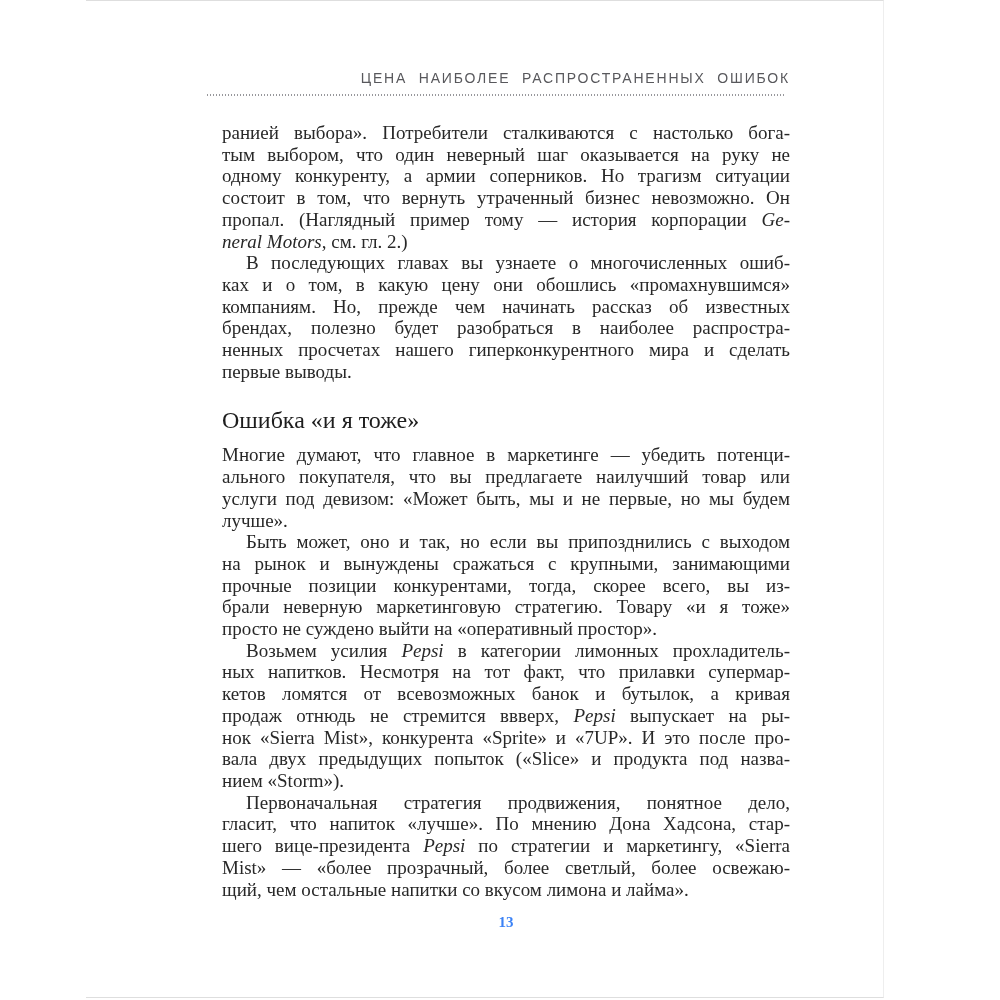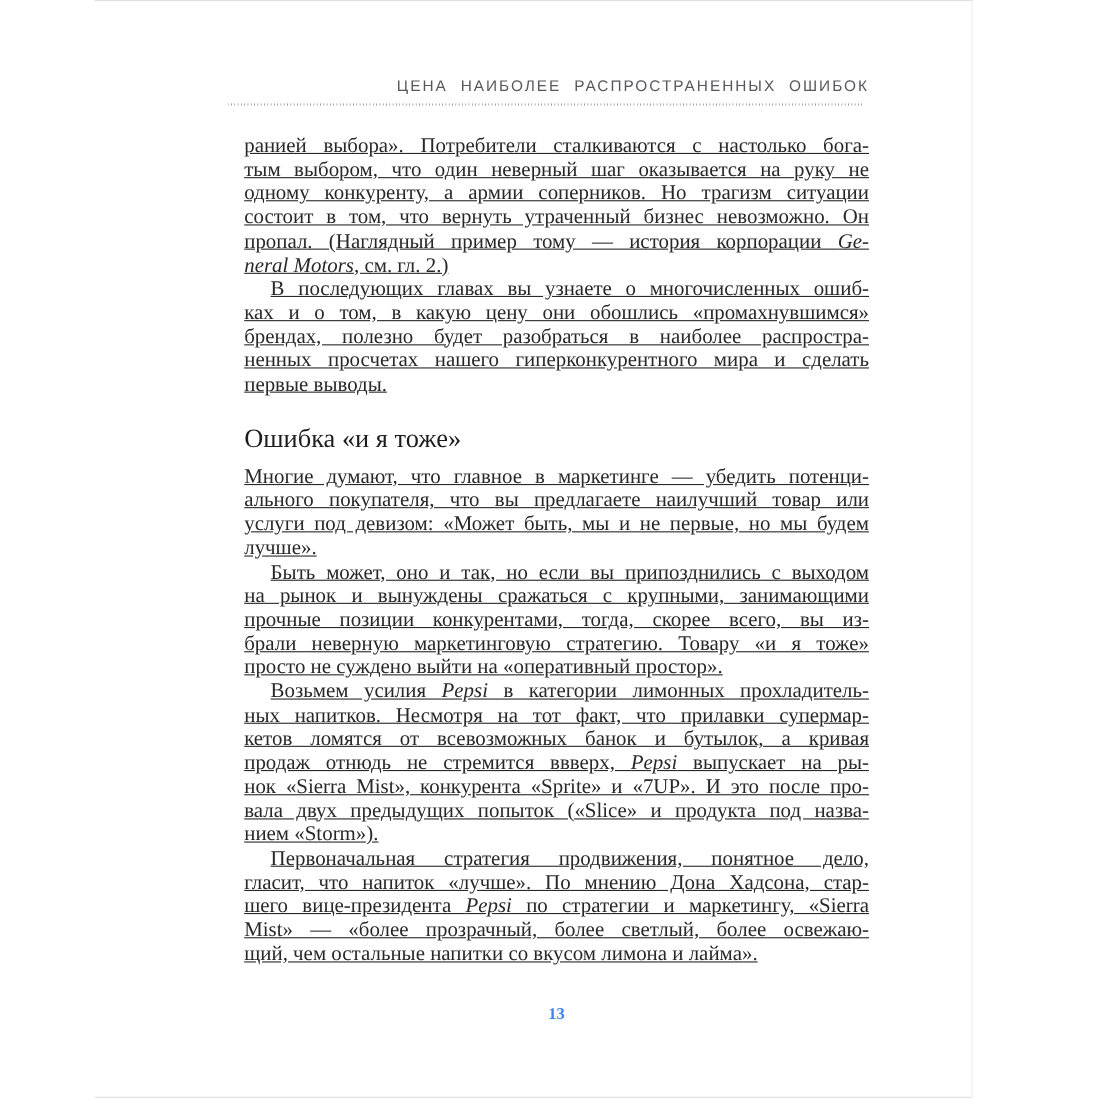--- a/index.html
+++ b/index.html
@@ -38,21 +38,20 @@
     position:absolute;left:222px;top:122px;width:568px;
     font-size:19px;
     line-height:21.7px;
     color:#282828;
   }
   .para{margin:0;padding:0;}
   .line{
     text-align:justify;
     text-align-last:justify;
     white-space:normal;
-    text-decoration:underline;
   }
   .line.last{text-align-last:left;}
   .line.indent{text-indent:24px;}
   .section-heading{
     margin:24px 0 10px 0;
     font-size:24px;
     line-height:28px;
     font-weight:normal;
     color:#1d1d1d;
   }
@@ -80,20 +79,21 @@
         <div class="line">ранией выбора». Потребители сталкиваются с настолько бога-</div>
         <div class="line">тым выбором, что один неверный шаг оказывается на руку не</div>
         <div class="line">одному конкуренту, а армии соперников. Но трагизм ситуации</div>
         <div class="line">состоит в том, что вернуть утраченный бизнес невозможно. Он</div>
         <div class="line">пропал. (Наглядный пример тому — история корпорации <i>Ge-</i></div>
         <div class="line last"><i>neral Motors</i>, см. гл. 2.)</div>
       </div>
       <div class="para">
         <div class="line indent">В последующих главах вы узнаете о многочисленных ошиб-</div>
         <div class="line">ках и о том, в какую цену они обошлись «промахнувшимся»</div>
+        <div class="line">компаниям. Но, прежде чем начинать рассказ об известных</div>
         <div class="line">брендах, полезно будет разобраться в наиболее распростра-</div>
         <div class="line">ненных просчетах нашего гиперконкурентного мира и сделать</div>
         <div class="line last">первые выводы.</div>
       </div>
     </div>
 
   <h2 class="section-heading">Ошибка «и я тоже»</h2>
 
   <div>
       <div class="para">

